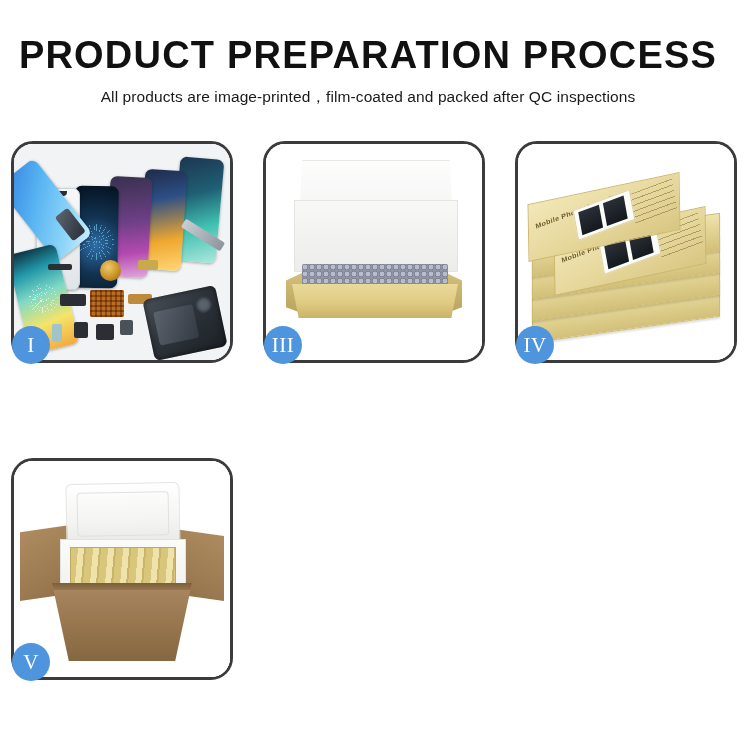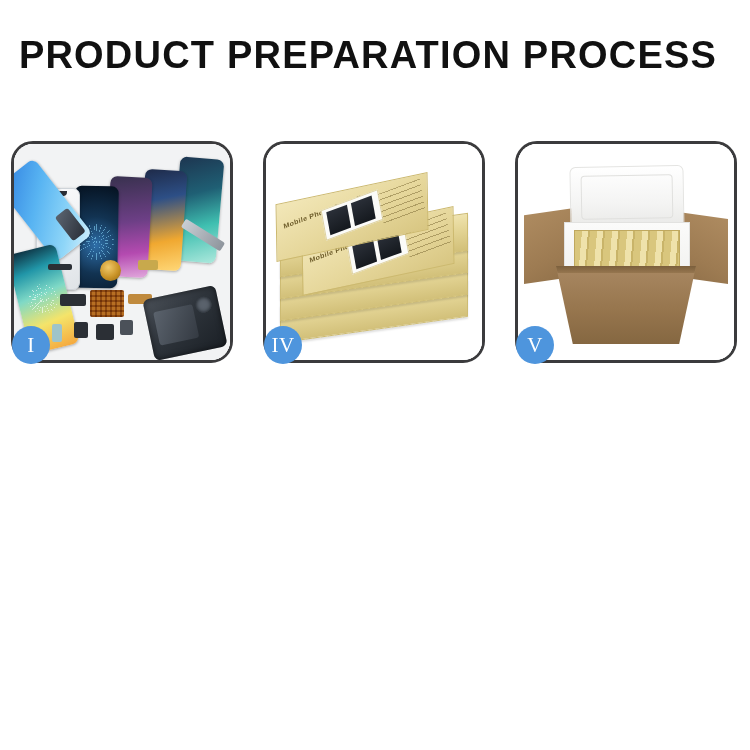--- a/index.html
+++ b/index.html
@@ -381,20 +381,21 @@
     position:absolute; background: rgba(126,97,61,.65);
   }
   .ctape.t1 { left: 66px; top: 70px; width: 16px; height: 24px; transform: skewY(14deg); }
   .ctape.t2 { left: 66px; top: 150px; width: 16px; height: 22px; transform: skewY(14deg); }
 </style>
 </head>
 <body>
 
 <div class="header">
   <h1 class="title">PRODUCT PREPARATION PROCESS</h1>
+  <p class="subtitle">All products are image-printed，film-coated and packed after QC inspections</p>
 </div>
 
 <div class="grid">
 
   <div class="panel">
     <div class="panel-inner">
       <div class="scene1">
         <div class="ph ph-teal"></div>
         <div class="ph ph-orange"></div>
         <div class="ph ph-purple"></div>
@@ -413,20 +414,33 @@
         <div class="prt p7"></div>
         <div class="prt p8"></div>
         <div class="chassis"></div>
         <div class="tweez"></div>
       </div>
     </div>
     <div class="badge">I</div>
   </div>
 
 
+  <div class="panel">
+    <div class="panel-inner">
+      <div class="scene3">
+        <div class="lidflap"></div>
+        <div class="lidfront"></div>
+        <div class="boxleftk"></div>
+        <div class="boxrightk"></div>
+        <div class="boxfoam"></div>
+        <div class="boxbodyk"></div>
+      </div>
+    </div>
+    <div class="badge">III</div>
+  </div>
 
   <div class="panel">
     <div class="panel-inner">
       <div class="scene4">
         <div class="stack">
           <div class="slab s1"></div>
           <div class="slab s2"></div>
           <div class="slab s3"></div>
           <div class="slab s4"></div>
           <div class="lidbox top2">

